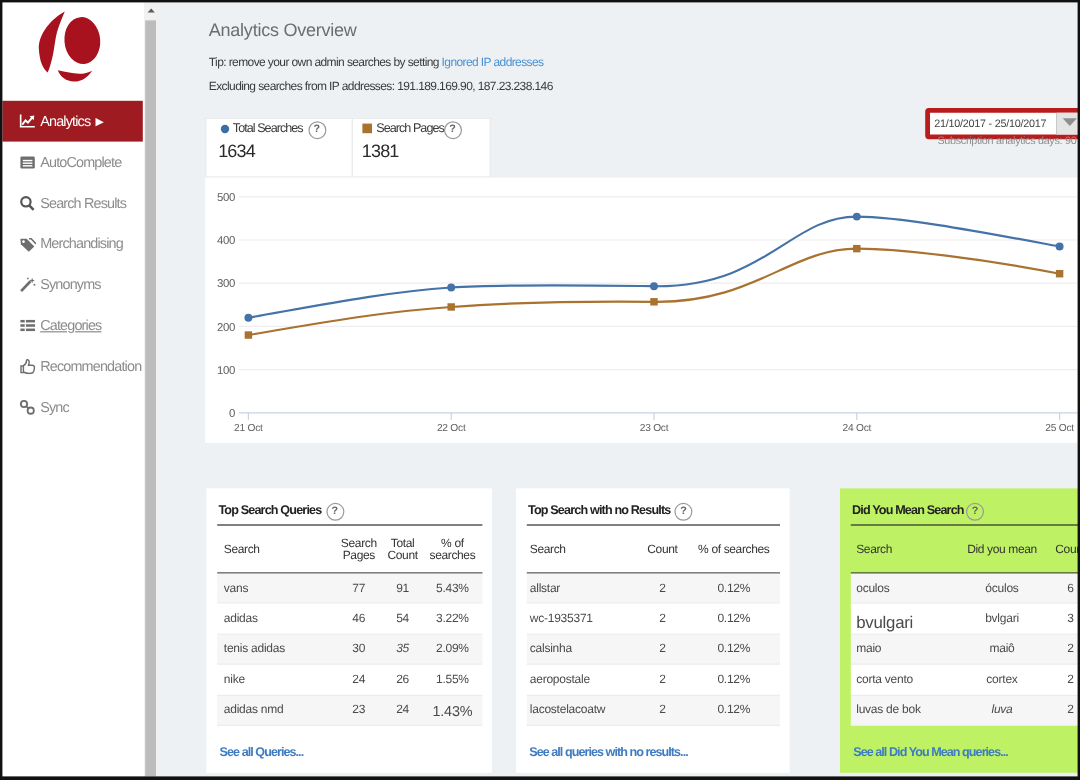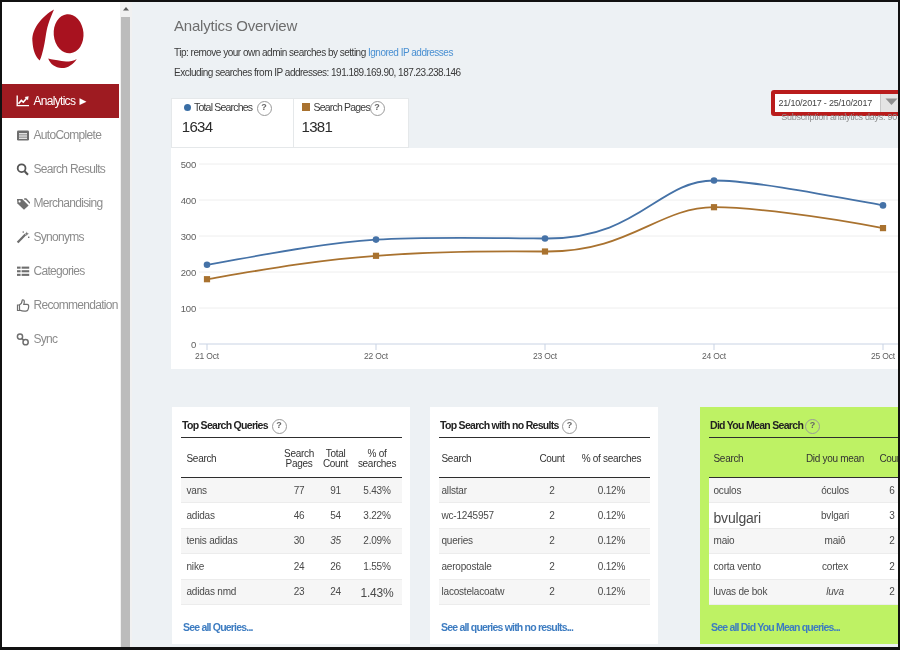--- a/index.html
+++ b/index.html
@@ -57,21 +57,21 @@
   </div>
 <div style="position:absolute;left:2px;top:254px;width:117px;height:34px;color:#8c8c8c;">
     <svg width="14" height="13" viewBox="0 0 14 13" style="position:absolute;left:14px;top:50%;margin-top:-6.5px">
       <rect x="1" y="1.6" width="3.6" height="2.1" fill="#6e6e6e"></rect>
       <rect x="5.6" y="1.6" width="7.6" height="2.1" fill="#6e6e6e"></rect>
       <rect x="1" y="5.2" width="3.6" height="2.1" fill="#6e6e6e"></rect>
       <rect x="5.6" y="5.2" width="7.6" height="2.1" fill="#6e6e6e"></rect>
       <rect x="1" y="8.8" width="3.6" height="2.1" fill="#6e6e6e"></rect>
       <rect x="5.6" y="8.8" width="7.6" height="2.1" fill="#6e6e6e"></rect>
     </svg>
-    <span style="position:absolute;left:31.5px;top:50%;transform:translateY(-50%);font-size:12px;letter-spacing:-0.7px;">Categories</span>
+    <span style="position:absolute;left:31.5px;top:50%;transform:translateY(-50%);font-size:12px;letter-spacing:-0.7px;text-decoration:underline;">Categories</span>
   </div>
 <div style="position:absolute;left:2px;top:288px;width:117px;height:34px;color:#8c8c8c;">
     <svg width="14" height="13" viewBox="0 0 14 13" style="position:absolute;left:14px;top:50%;margin-top:-6.5px">
       <path d="M1.5,6 h2 v5.5 h-2 Z M3.5,11 c2.8,1.3 6.2,1.3 7.8,0.6 c0.9-0.4 1.6-3.8 1.3-5.2 c-0.2-0.8-1-1-1.8-1 h-3 c0.5-1.6 0.8-3.4 0-4.2 c-0.8-0.8-1.7-0.3-1.7,0.3 c0,1.8-1.2,3.6-2.6,4.3 Z" fill="none" stroke="#6e6e6e" stroke-width="1.2"></path>
     </svg>
     <span style="position:absolute;left:31.5px;top:50%;transform:translateY(-50%);font-size:12px;letter-spacing:-0.7px;">Recommendation</span>
   </div>
 <div style="position:absolute;left:2px;top:322px;width:117px;height:34px;color:#8c8c8c;">
     <svg width="14" height="13" viewBox="0 0 14 13" style="position:absolute;left:14px;top:50%;margin-top:-6.5px">
       <circle cx="4" cy="3.6" r="2.6" fill="none" stroke="#6e6e6e" stroke-width="1.5"></circle>
@@ -193,25 +193,25 @@
     <div style="position:absolute;left:8.5px;right:8px;top:29.5px;height:1.5px;background:#2e2e2e;"></div>
     <div style="position:absolute;top:41.5px;font-size:10px;letter-spacing:-0.3px;color:#333;line-height:10.2px;left:11.5px;text-align:left;padding-top:5.1px;">Search</div>
     <div style="position:absolute;top:41.5px;font-size:10px;letter-spacing:-0.3px;color:#333;line-height:10.2px;left:77px;width:90px;text-align:center;padding-top:5.1px;">Count</div>
     <div style="position:absolute;top:41.5px;font-size:10px;letter-spacing:-0.3px;color:#333;line-height:10.2px;left:136.5px;width:90px;text-align:center;padding-top:5.1px;">% of searches</div>
     <div style="position:absolute;left:8.5px;right:8px;top:69.5px;height:1.5px;background:#2e2e2e;"></div>
     <div style="position:absolute;left:8.5px;right:8px;top:71.0px;height:24.4px;background:#f6f6f6;border-bottom:1px solid #ececec;"></div>
     <div style="position:absolute;top:77.6px;left:11.5px;text-align:left;font-size:10px;letter-spacing:-0.2px;color:#4a4a4a;">allstar</div>
     <div style="position:absolute;top:77.6px;left:77px;width:90px;text-align:center;font-size:10px;letter-spacing:-0.2px;color:#4a4a4a;">2</div>
     <div style="position:absolute;top:77.6px;left:136.5px;width:90px;text-align:center;font-size:10px;letter-spacing:-0.2px;color:#4a4a4a;">0.12%</div>
     <div style="position:absolute;left:8.5px;right:8px;top:96.4px;height:24.4px;background:#fff;border-bottom:1px solid #ececec;"></div>
-    <div style="position:absolute;top:103.0px;left:11.5px;text-align:left;font-size:10px;letter-spacing:-0.2px;color:#4a4a4a;">wc-1245957</div>
+    <div style="position:absolute;top:103.0px;left:11.5px;text-align:left;font-size:10px;letter-spacing:-0.2px;color:#4a4a4a;">wc-1935371</div>
     <div style="position:absolute;top:103.0px;left:77px;width:90px;text-align:center;font-size:10px;letter-spacing:-0.2px;color:#4a4a4a;">2</div>
     <div style="position:absolute;top:103.0px;left:136.5px;width:90px;text-align:center;font-size:10px;letter-spacing:-0.2px;color:#4a4a4a;">0.12%</div>
     <div style="position:absolute;left:8.5px;right:8px;top:121.8px;height:24.4px;background:#f6f6f6;border-bottom:1px solid #ececec;"></div>
-    <div style="position:absolute;top:128.4px;left:11.5px;text-align:left;font-size:10px;letter-spacing:-0.2px;color:#4a4a4a;">queries</div>
+    <div style="position:absolute;top:128.4px;left:11.5px;text-align:left;font-size:10px;letter-spacing:-0.2px;color:#4a4a4a;">calsinha</div>
     <div style="position:absolute;top:128.4px;left:77px;width:90px;text-align:center;font-size:10px;letter-spacing:-0.2px;color:#4a4a4a;">2</div>
     <div style="position:absolute;top:128.4px;left:136.5px;width:90px;text-align:center;font-size:10px;letter-spacing:-0.2px;color:#4a4a4a;">0.12%</div>
     <div style="position:absolute;left:8.5px;right:8px;top:147.2px;height:24.4px;background:#fff;border-bottom:1px solid #ececec;"></div>
     <div style="position:absolute;top:153.8px;left:11.5px;text-align:left;font-size:10px;letter-spacing:-0.2px;color:#4a4a4a;">aeropostale</div>
     <div style="position:absolute;top:153.8px;left:77px;width:90px;text-align:center;font-size:10px;letter-spacing:-0.2px;color:#4a4a4a;">2</div>
     <div style="position:absolute;top:153.8px;left:136.5px;width:90px;text-align:center;font-size:10px;letter-spacing:-0.2px;color:#4a4a4a;">0.12%</div>
     <div style="position:absolute;left:8.5px;right:8px;top:172.6px;height:24.4px;background:#f6f6f6;border-bottom:1px solid #ececec;"></div>
     <div style="position:absolute;top:179.2px;left:11.5px;text-align:left;font-size:10px;letter-spacing:-0.2px;color:#4a4a4a;">lacostelacoatw</div>
     <div style="position:absolute;top:179.2px;left:77px;width:90px;text-align:center;font-size:10px;letter-spacing:-0.2px;color:#4a4a4a;">2</div>
     <div style="position:absolute;top:179.2px;left:136.5px;width:90px;text-align:center;font-size:10px;letter-spacing:-0.2px;color:#4a4a4a;">0.12%</div>

